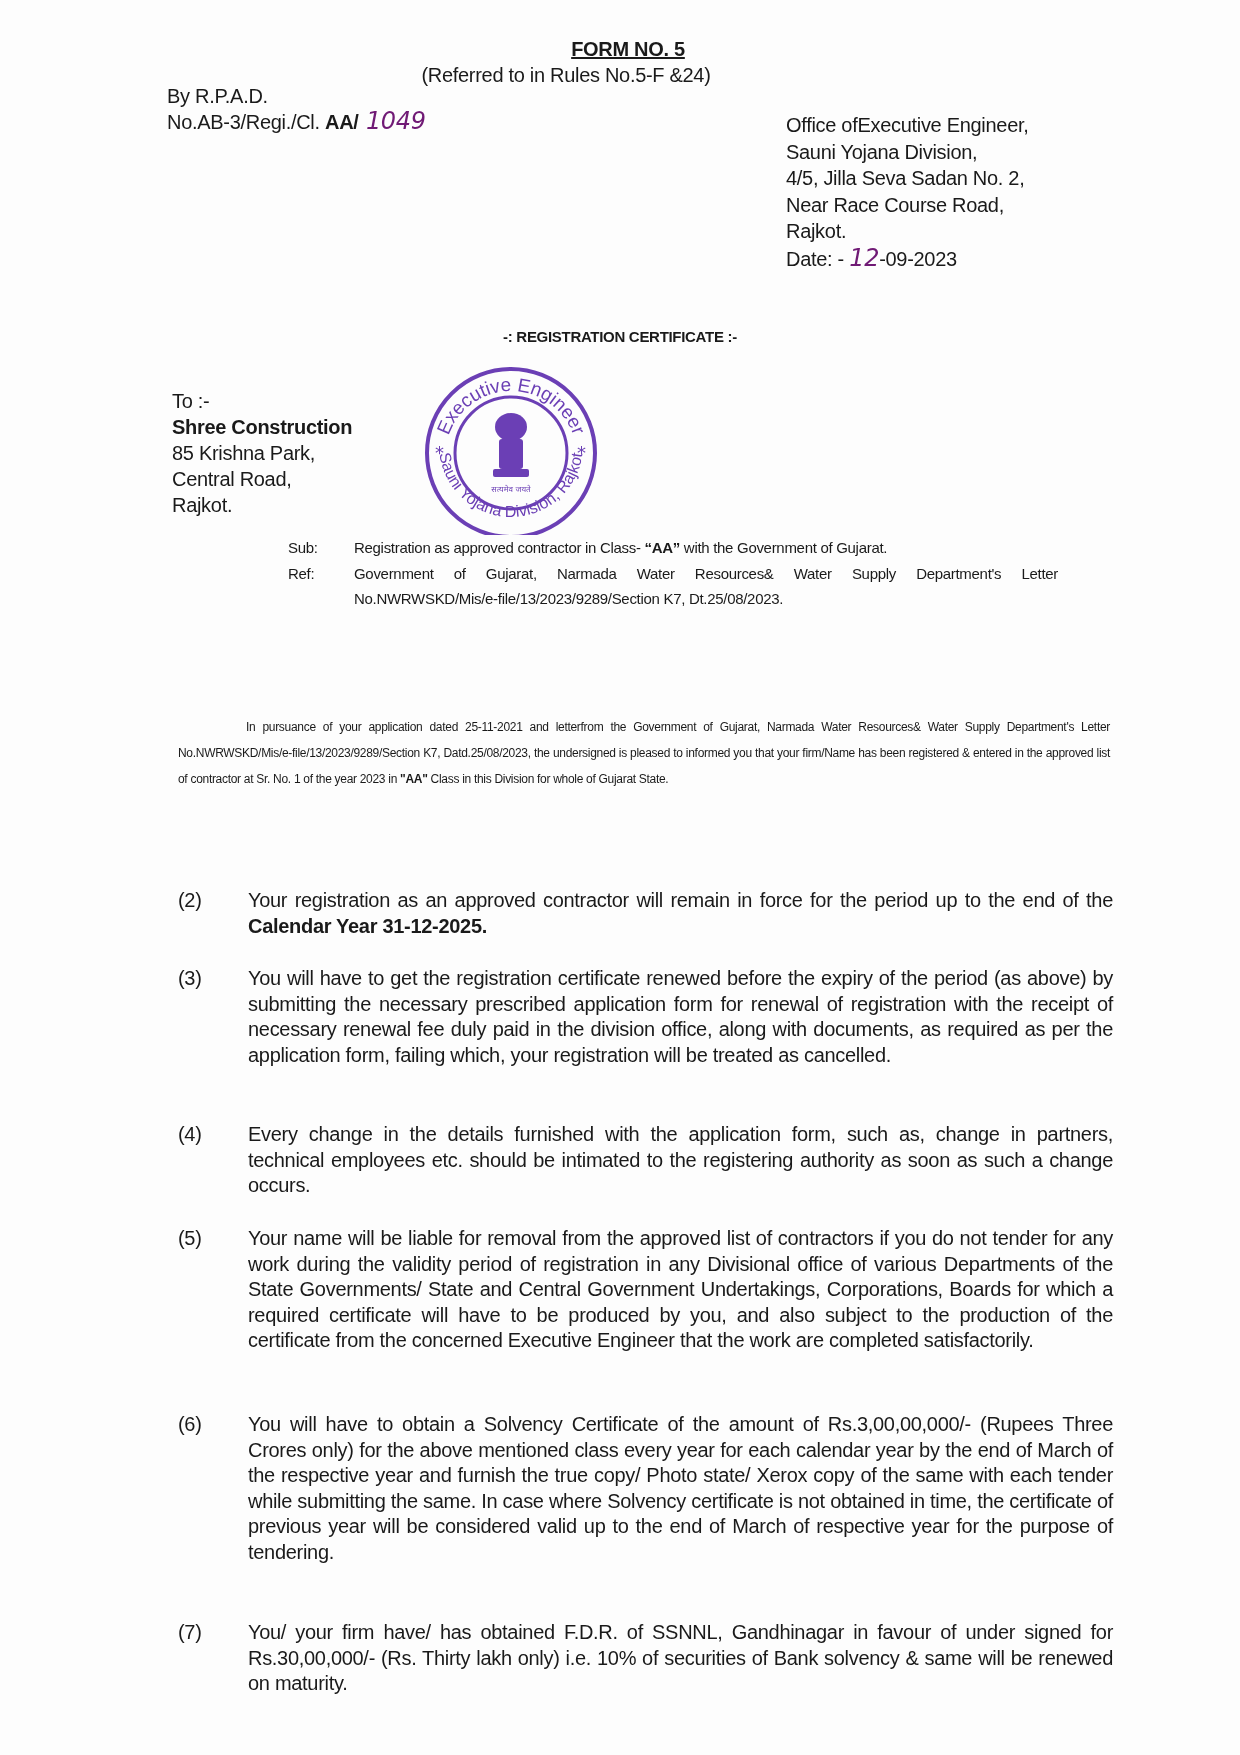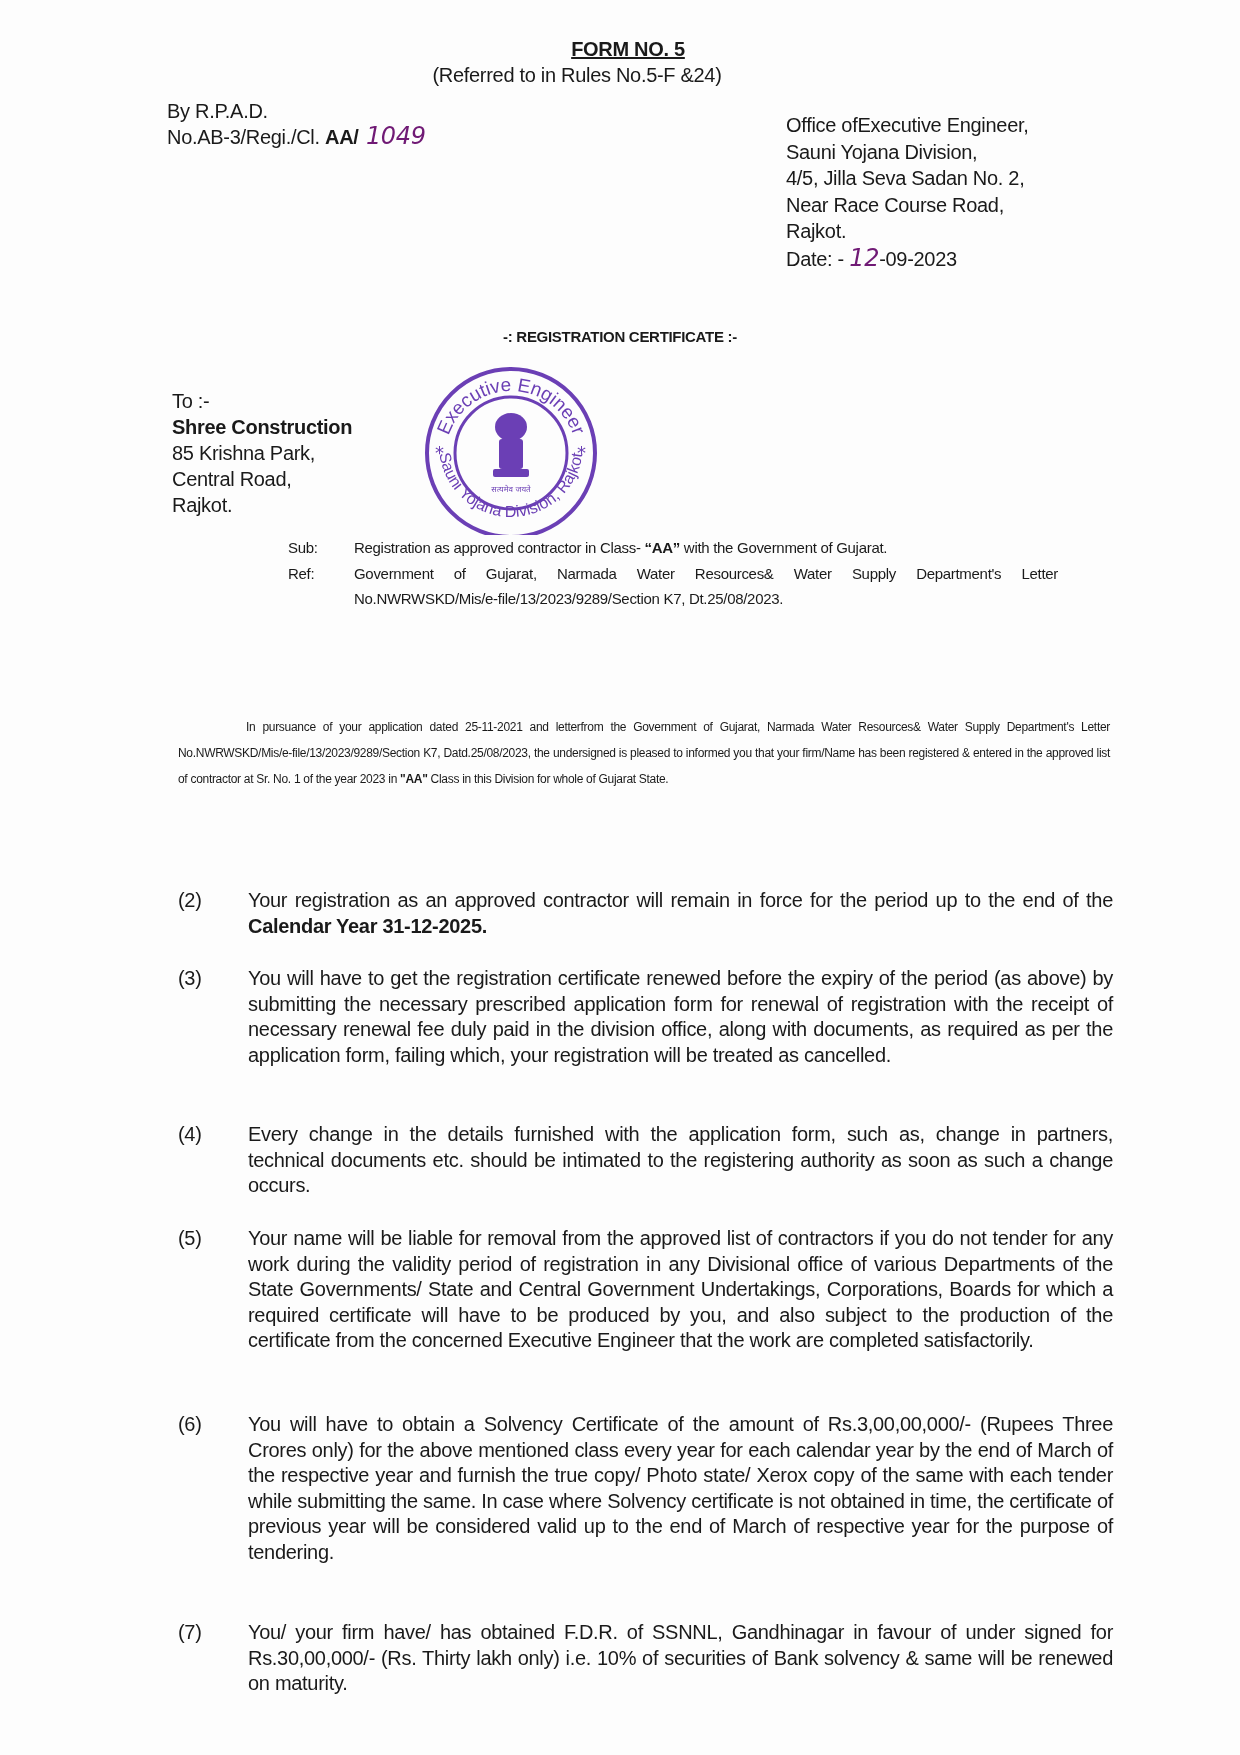--- a/index.html
+++ b/index.html
@@ -5,22 +5,22 @@
     html, body { margin: 0; padding: 0; }
     body {
       width: 1240px; height: 1755px; background: #ffffff; position: relative; overflow: hidden;
       font-family: "Liberation Sans", sans-serif; color: #1a1a1a;
     }
     .page { position: absolute; left: 0; top: 0; width: 1240px; height: 1755px; background: #fdfdfd; }
     .abs { position: absolute; }
     .narrow { font-family: "Liberation Sans", sans-serif; letter-spacing: -0.3px; }
     .form-no { left: 8px; width: 1240px; top: 38px; text-align: center; font-size: 20px; font-weight: bold; }
     .form-no span { text-decoration: underline; }
-    .referred { left: 11px; width: 1132px; top: 64px; text-align: center; font-size: 20px; }
-    .by-rpad { left: 167px; top: 99px; font-size: 20px; line-height: 25px; }
+    .referred { left: 0; width: 1132px; top: 64px; text-align: center; font-size: 20px; }
+    .by-rpad { left: 167px; top: 84px; font-size: 20px; line-height: 25px; }
     .hand { color: #701a75; font-family: "DejaVu Sans", sans-serif; font-size: 24px; font-style: italic; text-align: center; }
     .office { left: 786px; top: 112px; font-size: 20px; line-height: 26.5px; }
     .title { left: 0; width: 1240px; top: 328px; text-align: center; font-size: 15px; font-weight: bold; }
     .to-block { left: 172px; top: 388px; font-size: 20px; line-height: 26px; }
     .to-block .bold { font-weight: bold; }
     .stamp { left: 415px; top: 365px; width: 190px; height: 170px; }
     .subref { left: 288px; top: 535px; width: 770px; font-size: 15px; line-height: 25.5px; }
     .subref .row { display: flex; }
     .subref .lbl { width: 66px; flex: none; }
     .subref .txt { flex: 1; text-align: justify; }
@@ -101,21 +101,21 @@
     <div class="item" style="top:888px;">
       <div class="num">(2)</div>
       <div class="txt"><span>Your registration as an approved contractor will remain in force for the period up to the end of the </span><b>Calendar Year 31-12-2025.</b></div>
     </div>
     <div class="item" style="top:966px;">
       <div class="num">(3)</div>
       <div class="txt">You will have to get the registration certificate renewed before the expiry of the period (as above) by submitting the necessary prescribed application form for renewal of registration with the receipt of necessary renewal fee duly paid in the division office, along with documents, as required as per the application form, failing which, your registration will be treated as cancelled.</div>
     </div>
     <div class="item" style="top:1122px;">
       <div class="num">(4)</div>
-      <div class="txt">Every change in the details furnished with the application form, such as, change in partners, technical documents etc. should be intimated to the registering authority as soon as such a change occurs.</div>
+      <div class="txt">Every change in the details furnished with the application form, such as, change in partners, technical employees etc. should be intimated to the registering authority as soon as such a change occurs.</div>
     </div>
     <div class="item" style="top:1226px;">
       <div class="num">(5)</div>
       <div class="txt">Your name will be liable for removal from the approved list of contractors if you do not tender for any work during the validity period of registration in any Divisional office of various Departments of the State Governments/ State and Central Government Undertakings, Corporations, Boards for which a required certificate will have to be produced by you, and also subject to the production of the certificate from the concerned Executive Engineer that the work are completed satisfactorily.</div>
     </div>
     <div class="item" style="top:1412px;">
       <div class="num">(6)</div>
       <div class="txt">You will have to obtain a Solvency Certificate of the amount of Rs.3,00,00,000/- (Rupees Three Crores only) for the above mentioned class every year for each calendar year by the end of March of the respective year and furnish the true copy/ Photo state/ Xerox copy of the same with each tender while submitting the same. In case where Solvency certificate is not obtained in time, the certificate of previous year will be considered valid up to the end of March of respective year for the purpose of tendering.</div>
     </div>
     <div class="item" style="top:1620px;">

